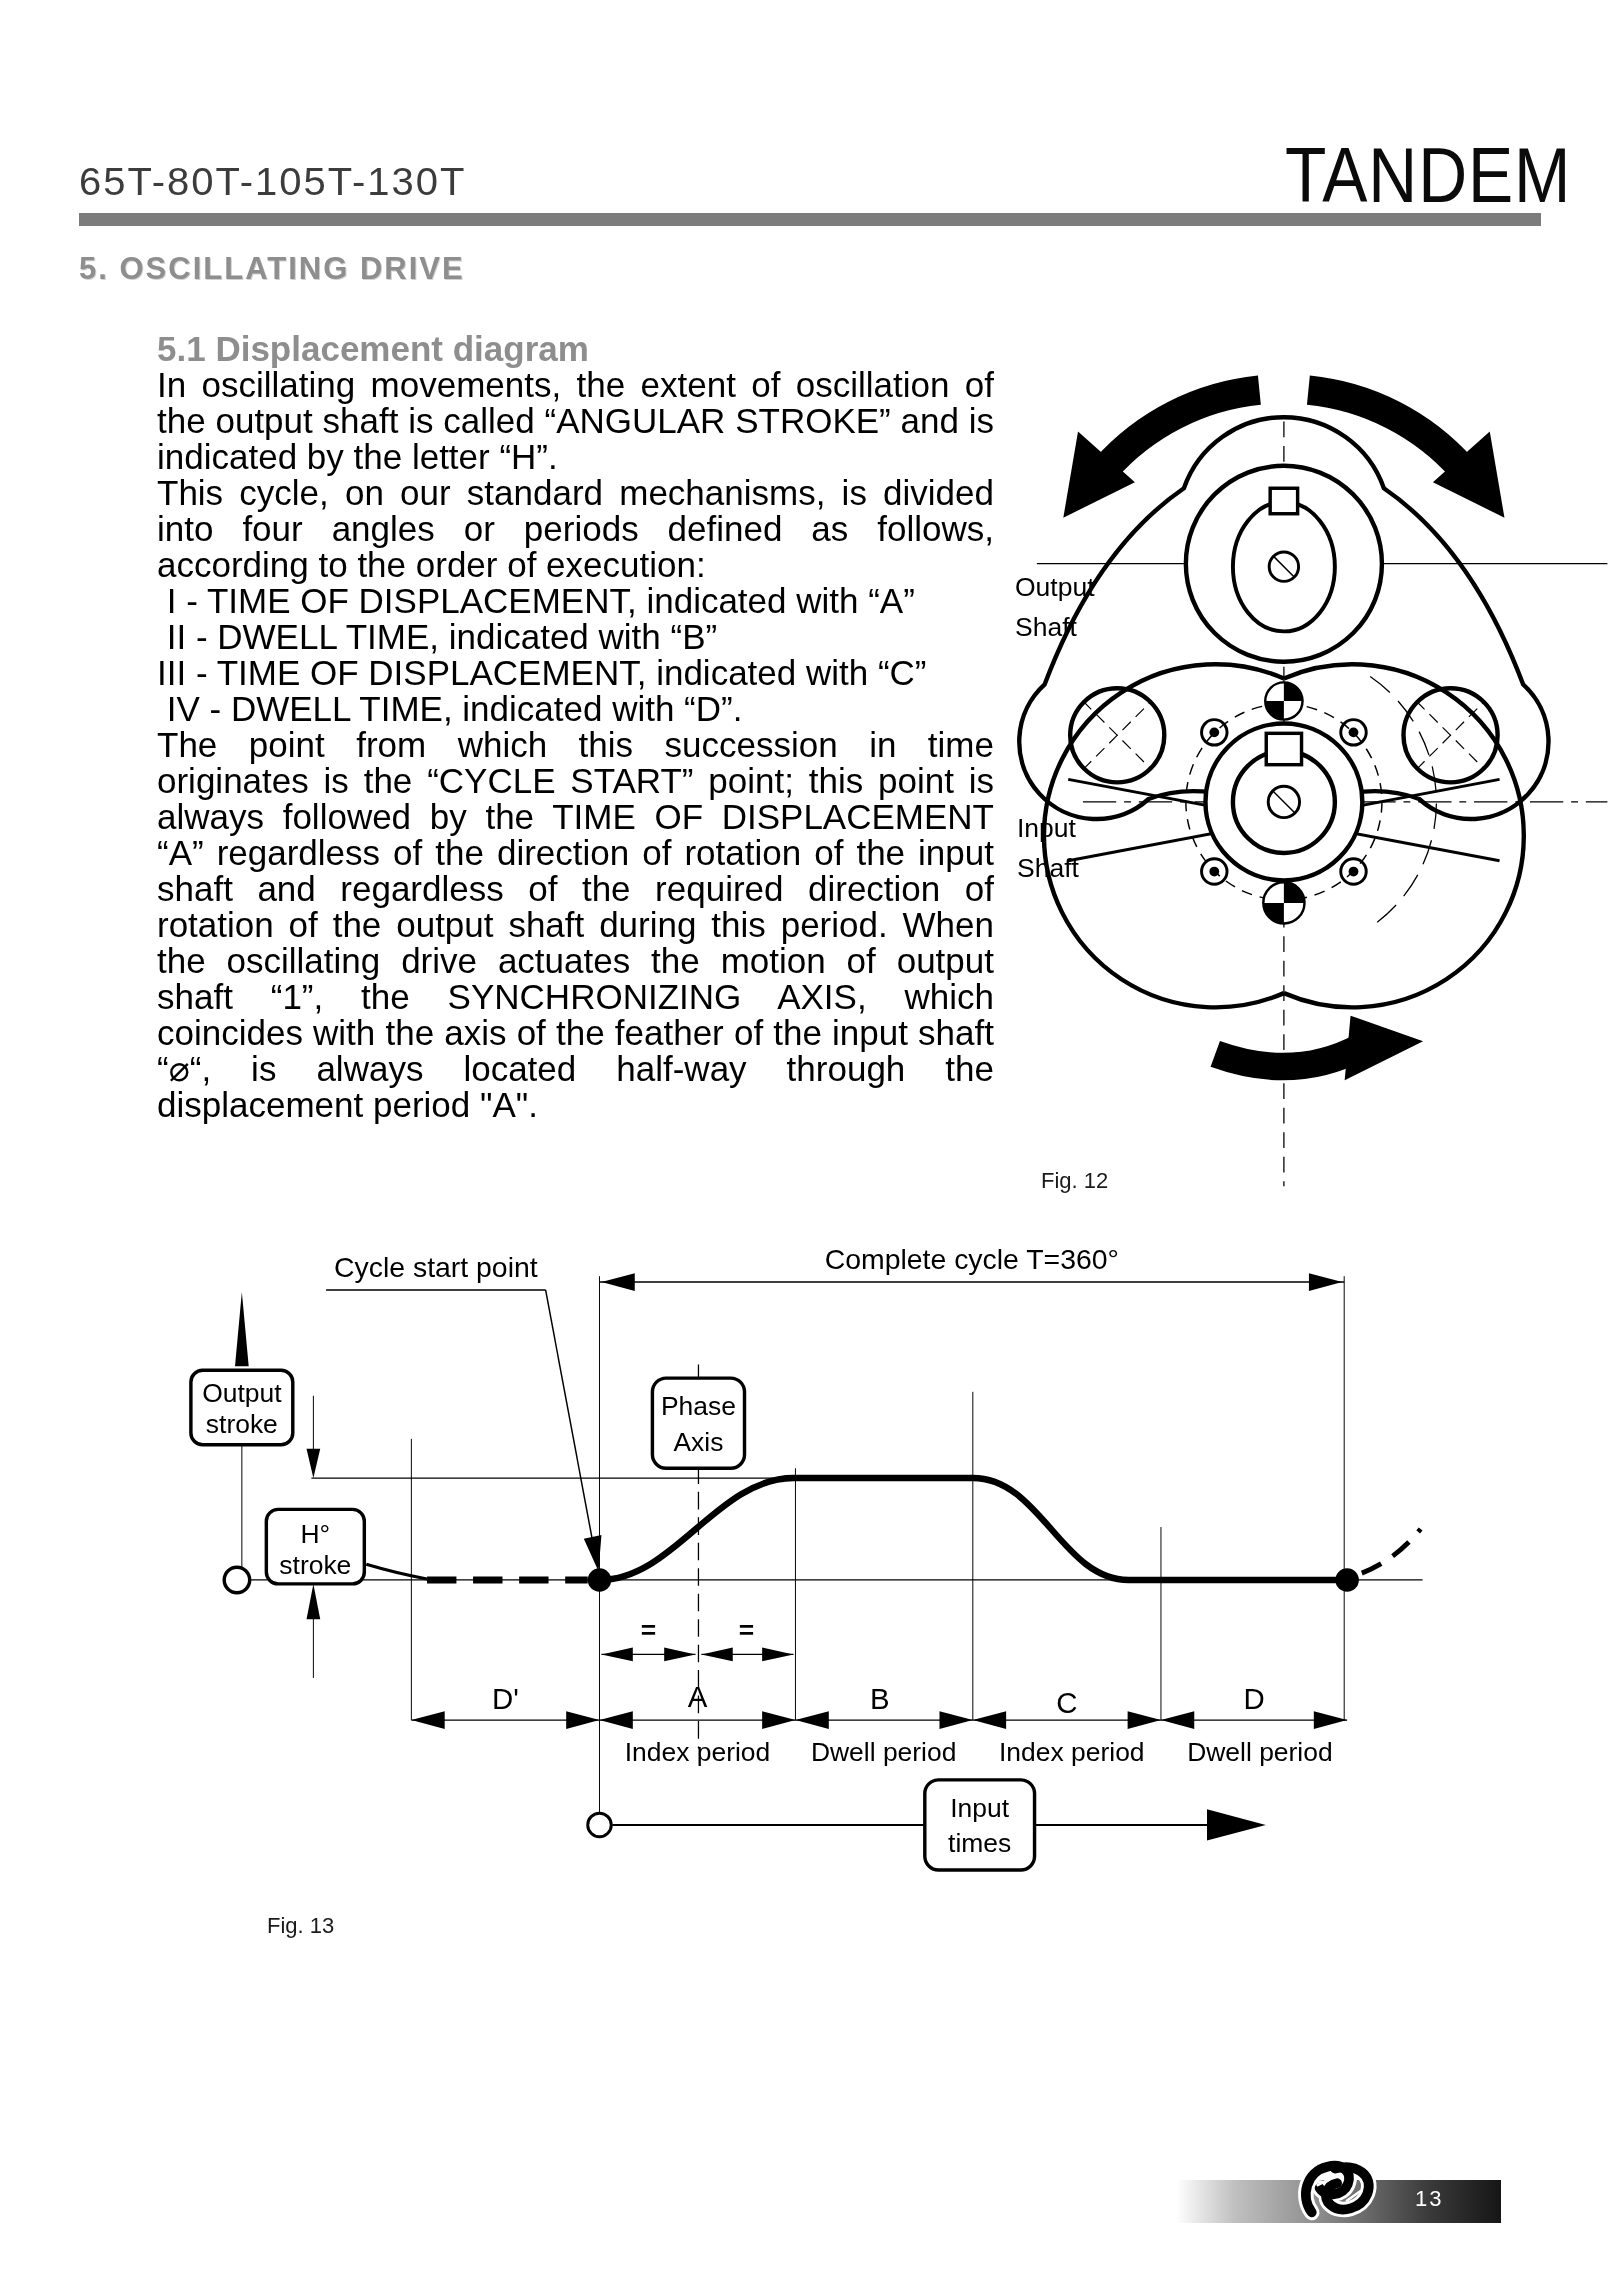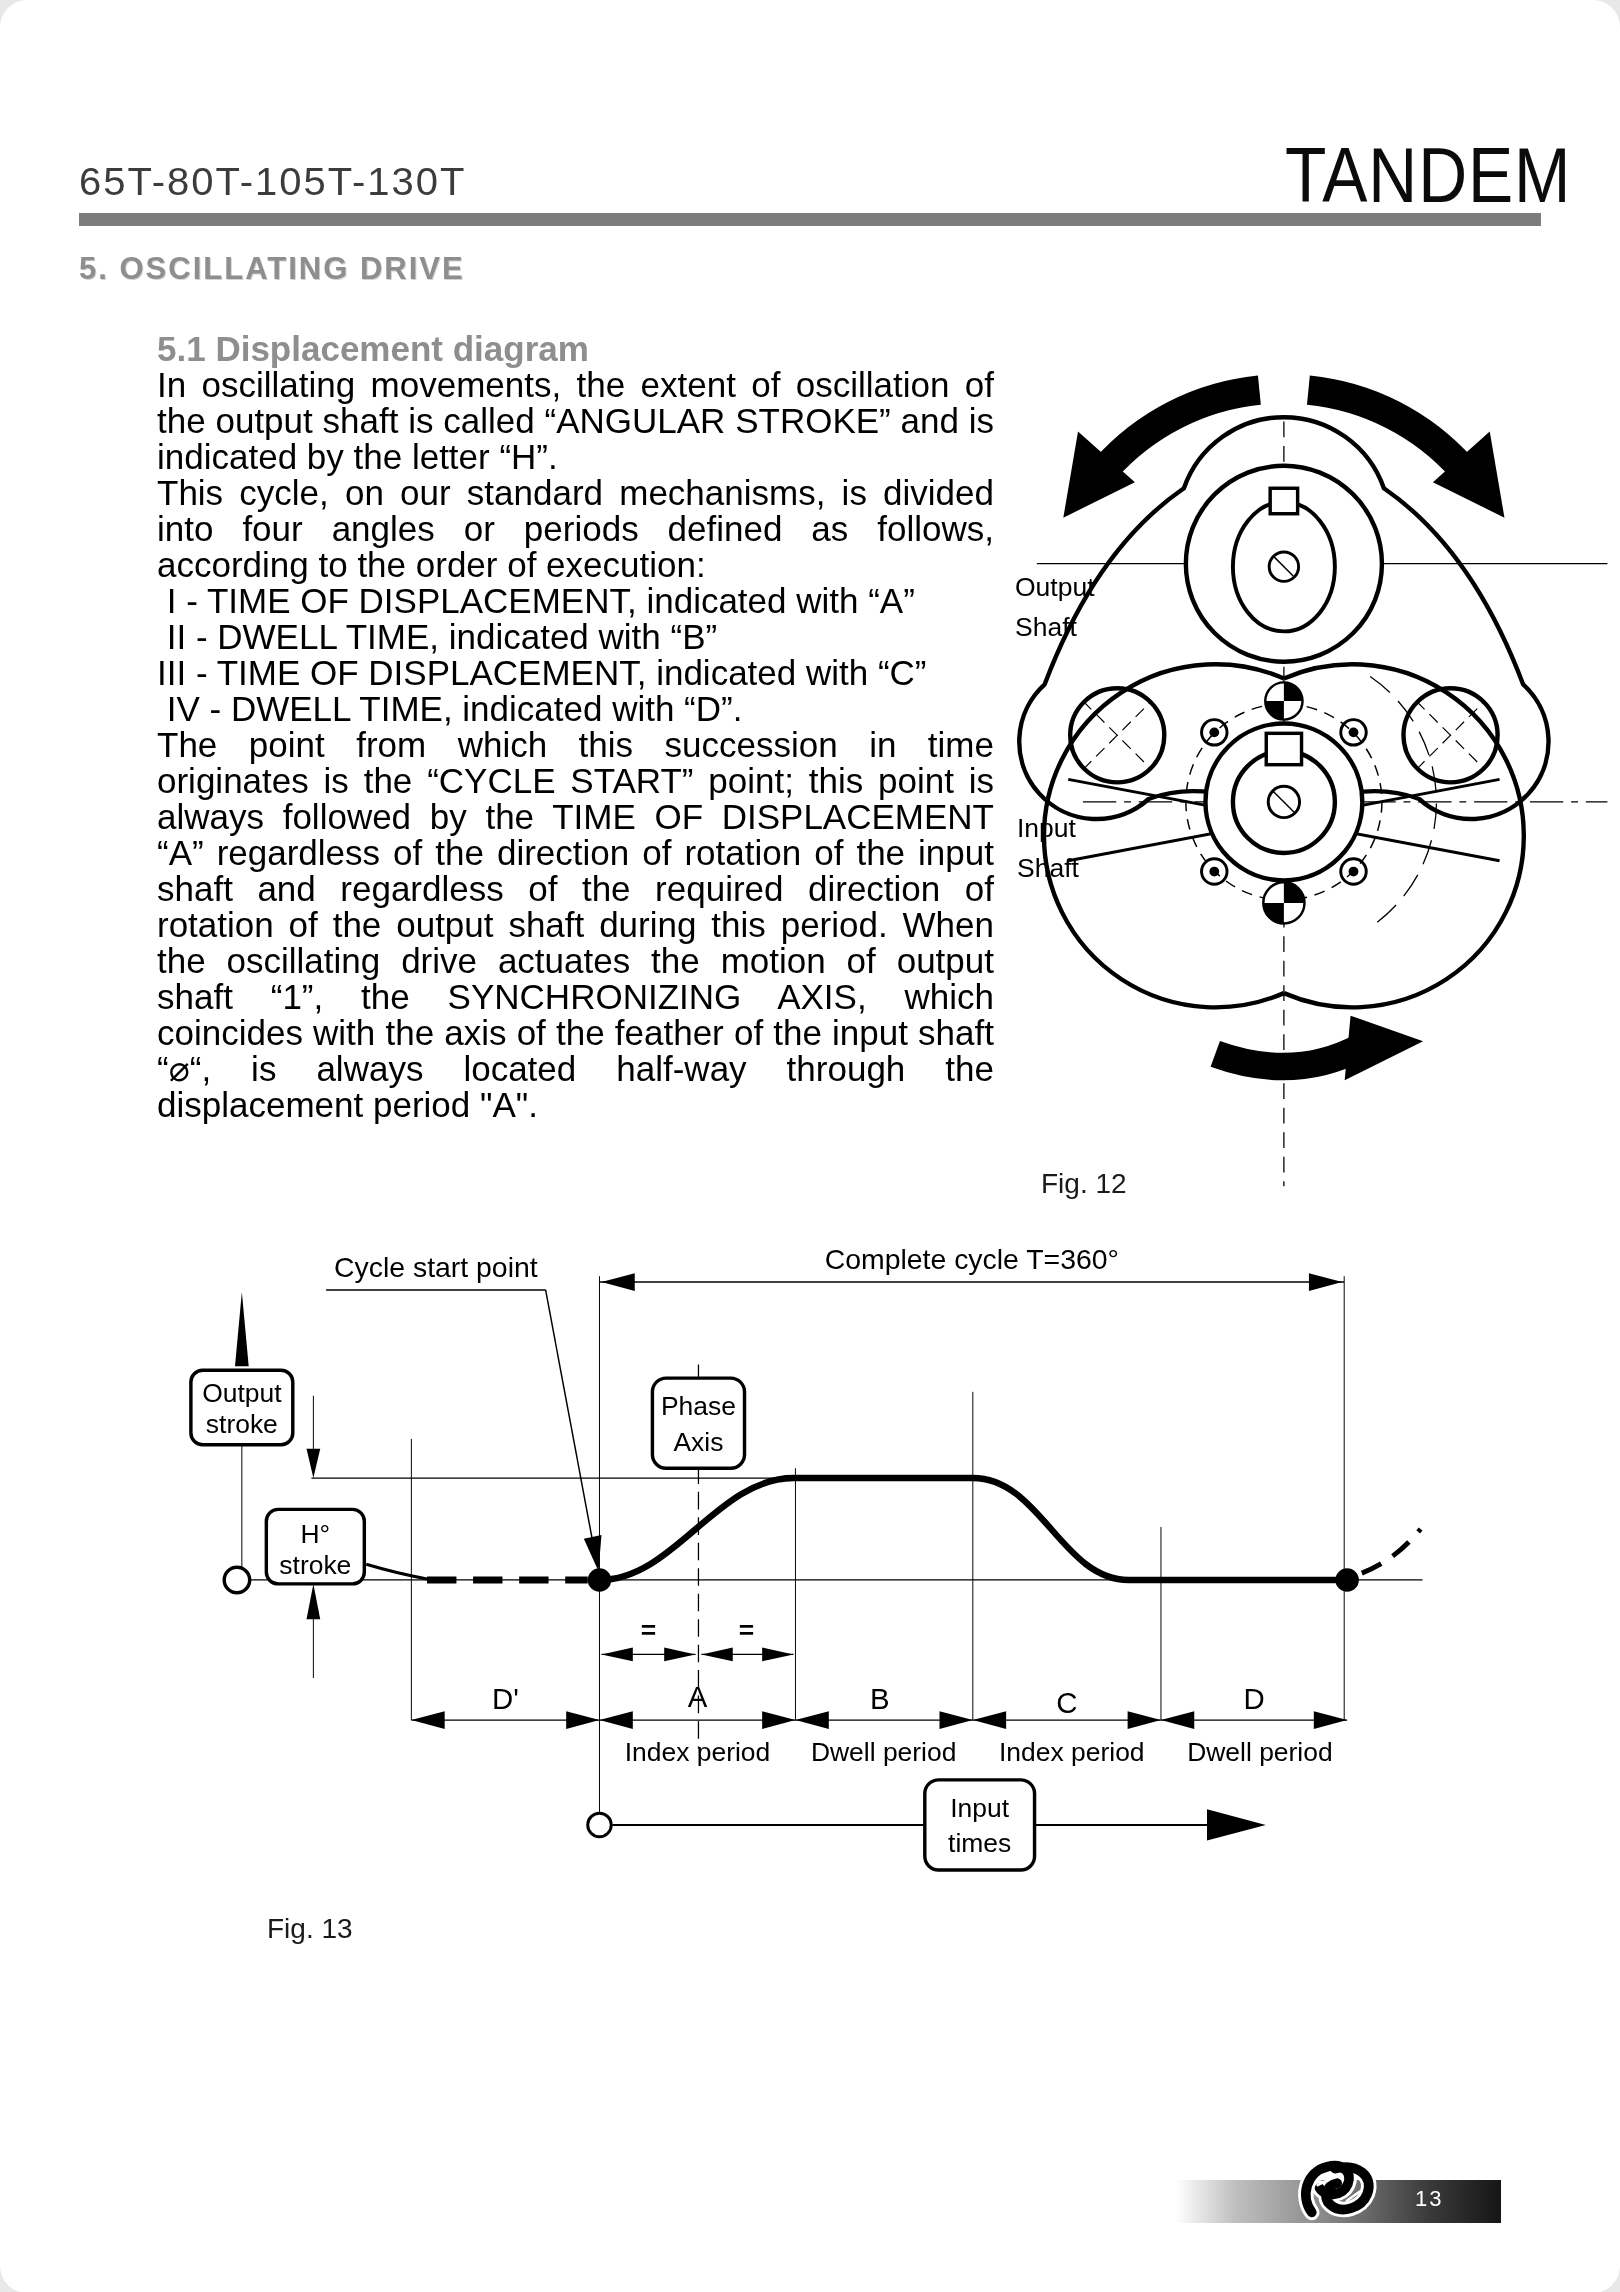--- a/index.html
+++ b/index.html
@@ -1,19 +1,19 @@
 <!DOCTYPE html>
 <html><head>
 <meta charset="utf-8">
 <style>
   html,body{margin:0;padding:0;background:#e8e8e8;}
   .page{
     position:relative;width:1620px;height:2293px;margin:0 auto;
     background:#ffffff;overflow:hidden;
-    font-family:"Liberation Sans",sans-serif;color:#000;border-radius:27px;
+    font-family:"Liberation Sans",sans-serif;color:#000;
   }
   .abs{position:absolute;}
   
   .model-range{
     left:79px;top:161px;font-size:40px;letter-spacing:2px;color:#3c3c3c;
     transform:scaleY(0.95);transform-origin:left top;white-space:nowrap;
   }
   .brand{
     right:49px;top:131px;font-size:77px;color:#0b0b0b;letter-spacing:1px;
     transform:scaleX(0.88);transform-origin:right top;white-space:nowrap;
@@ -23,21 +23,21 @@
     left:79px;top:251px;font-size:31px;font-weight:bold;letter-spacing:2px;
     color:#8e8e8e;text-shadow:1px 1px 0 #d2d2d2;white-space:nowrap;
   }
   
   .article{left:157px;top:331px;width:837px;font-size:35px;line-height:36px;}
   .article .subtitle{font-weight:bold;color:#8e8e8e;}
   .article p{margin:0;text-align:justify;}
   .article .li{white-space:pre;}
   
   .figlabel{font-size:26.5px;line-height:40px;white-space:pre-line;}
-  .caption{font-size:28px;color:#1a1a1a;white-space:nowrap;}
+  .caption{font-size:22px;color:#1a1a1a;white-space:nowrap;}
   
   .footer-bar{
     left:1176px;top:2180px;width:325px;height:43px;
     background:linear-gradient(to right,#ffffff 0%,#c0c0c0 18%,#8a8a8a 45%,#3a3a3a 78%,#161616 100%);
   }
   .page-number{left:1415px;top:2186px;font-size:22px;color:#ffffff;letter-spacing:2px;}
   svg{position:absolute;overflow:visible;}
   svg text{font-family:"Liberation Sans",sans-serif;fill:#000;}
 </style>
 </head>

